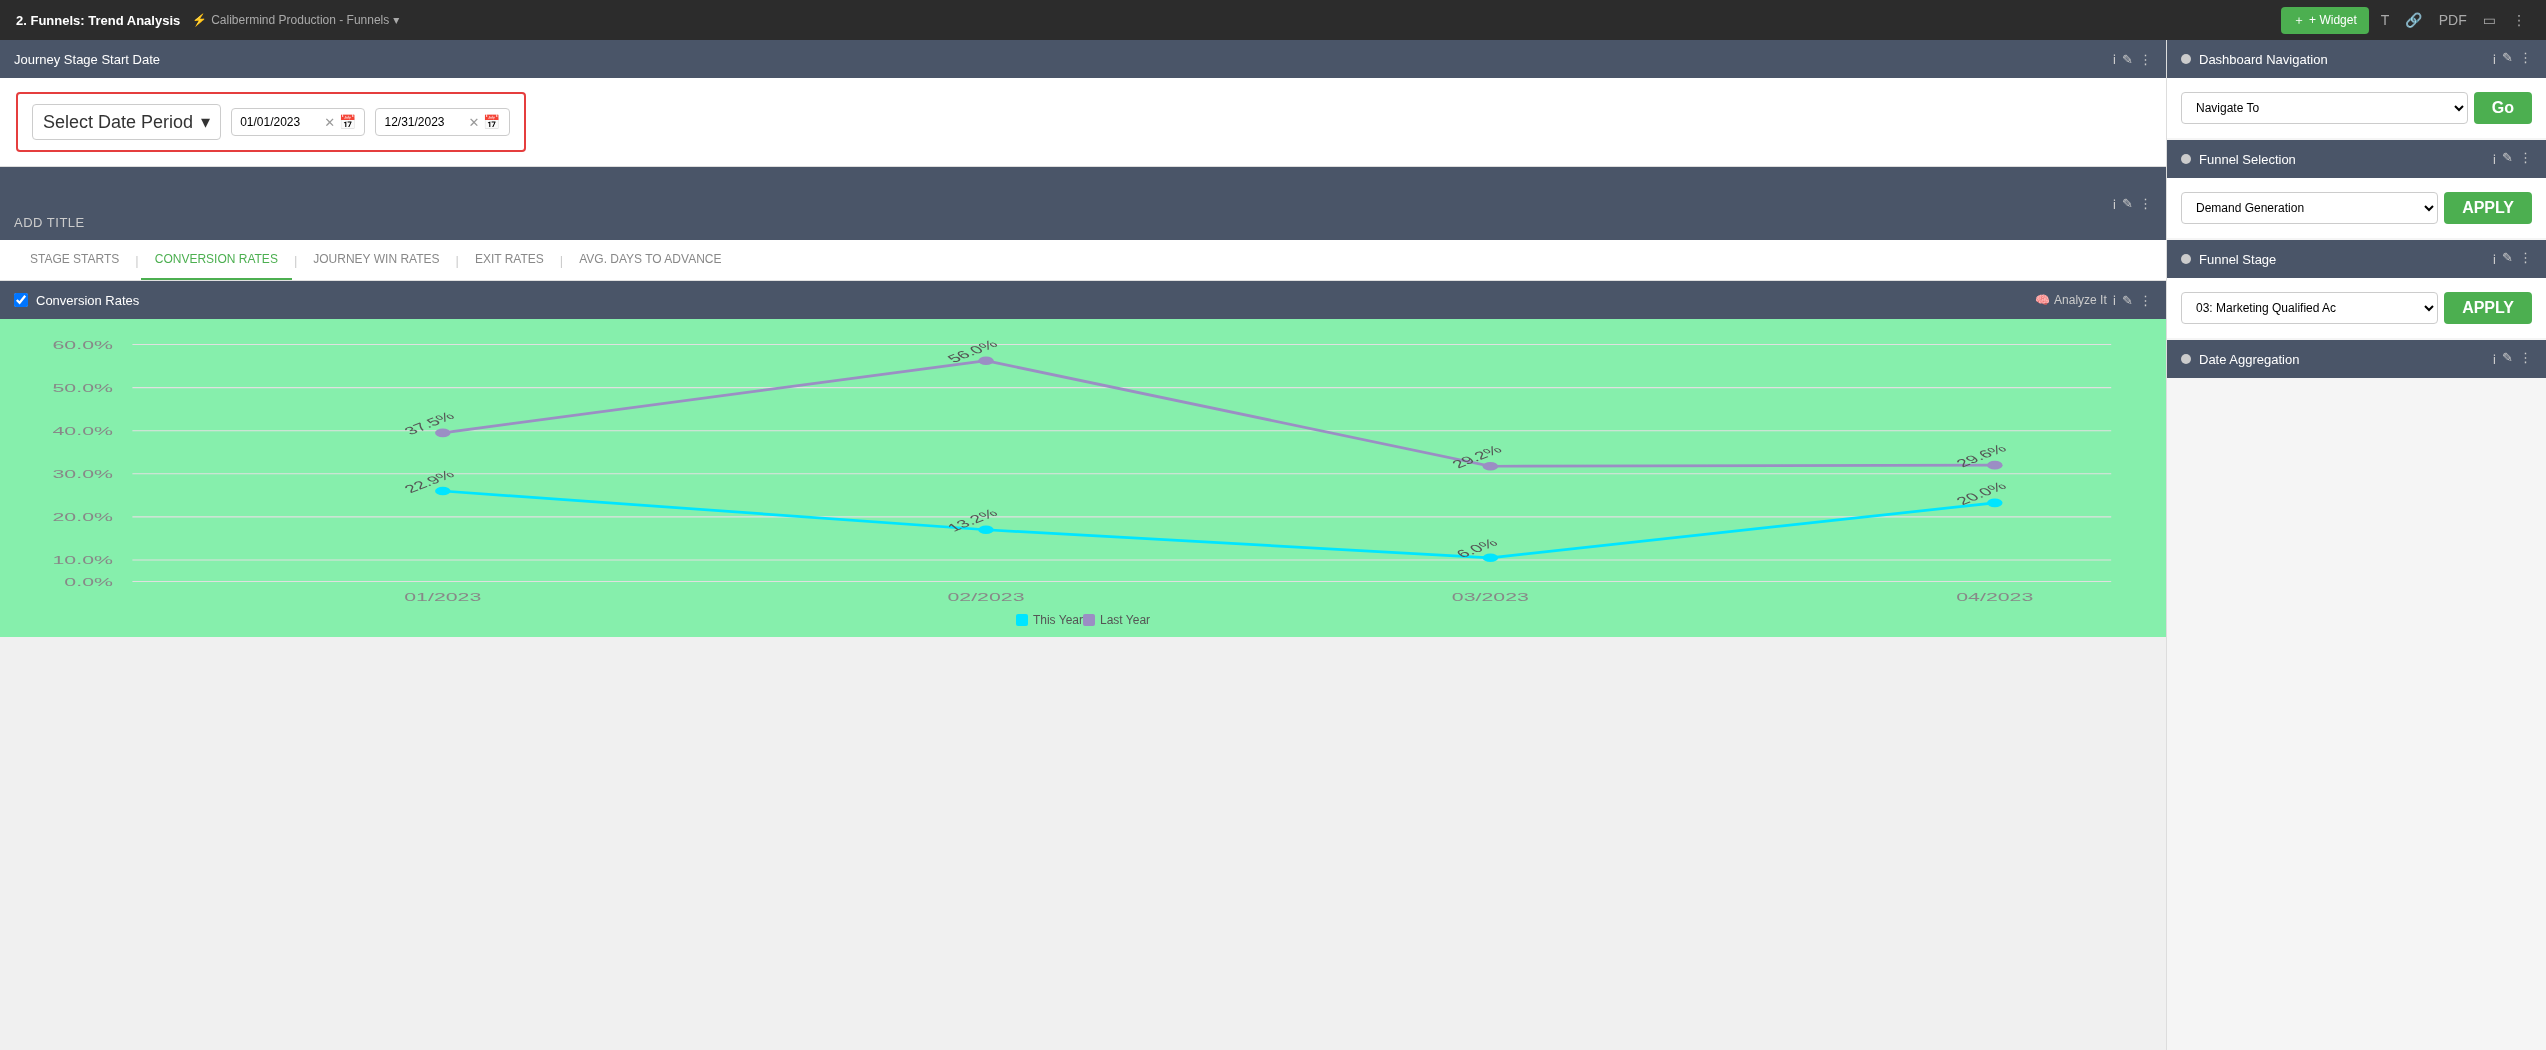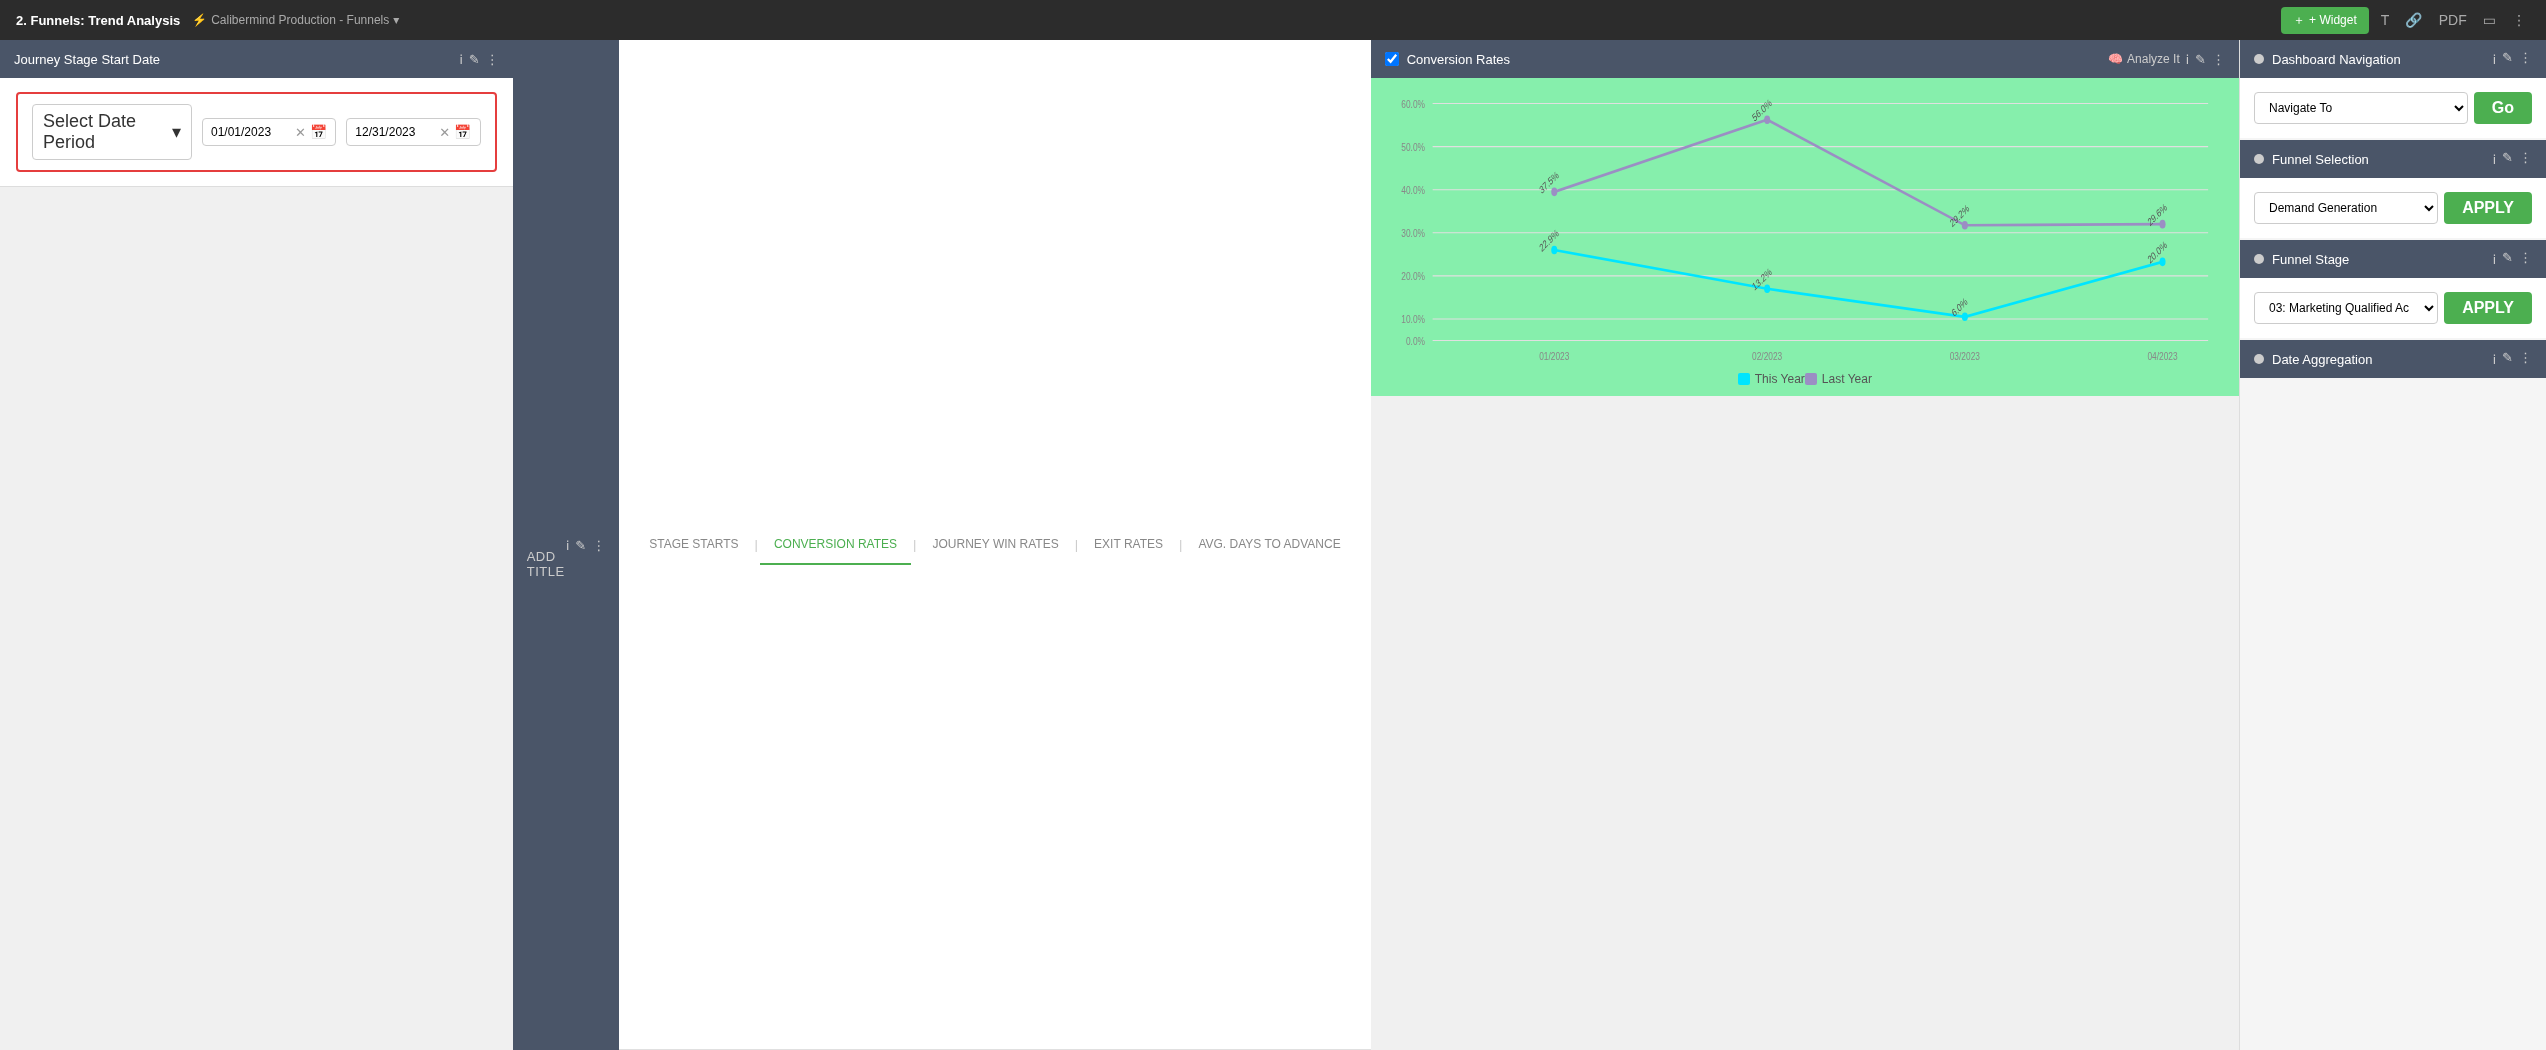--- a/index.html
+++ b/index.html
@@ -35,21 +35,21 @@
     .main-layout {
       display: flex;
       height: calc(100vh - 40px);
       overflow: hidden;
     }
 
     
     .left-panel {
       flex: 1;
       display: flex;
-      flex-direction: row;
+      flex-direction: column;
       background: #f0f0f0;
       overflow-y: auto;
     }
 
     
     .section-header {
       background: #4a5568;
       color: #fff;
       padding: 10px 14px;
       font-size: 13px;
@@ -179,21 +179,21 @@
       justify-content: center;
       margin-top: 10px;
       font-size: 12px;
       color: #555;
     }
     .legend-item { display: flex; align-items: center; gap: 5px; }
     .legend-dot { width: 12px; height: 12px; border-radius: 2px; }
 
     
     .right-panel {
-      width: 307px;
+      width: 380px;
       background: #f5f5f5;
       border-left: 1px solid #ddd;
       display: flex;
       flex-direction: column;
       overflow-y: auto;
     }
 
     .right-section {
       background: #fff;
       margin-bottom: 2px;

